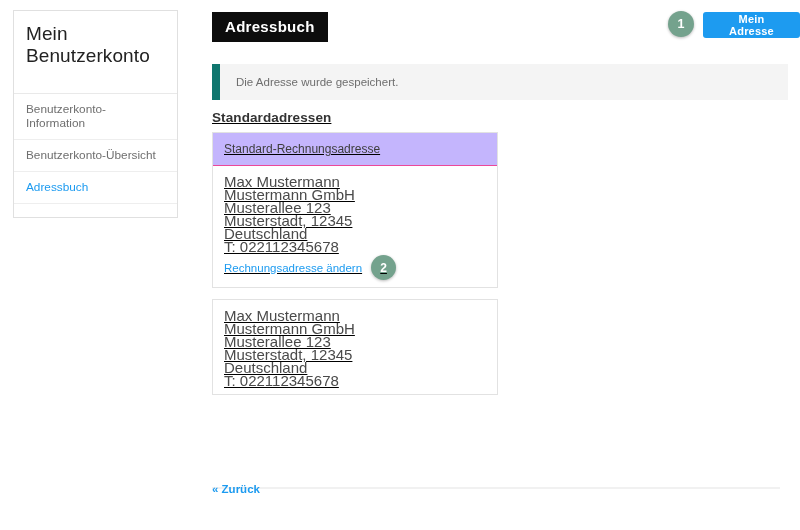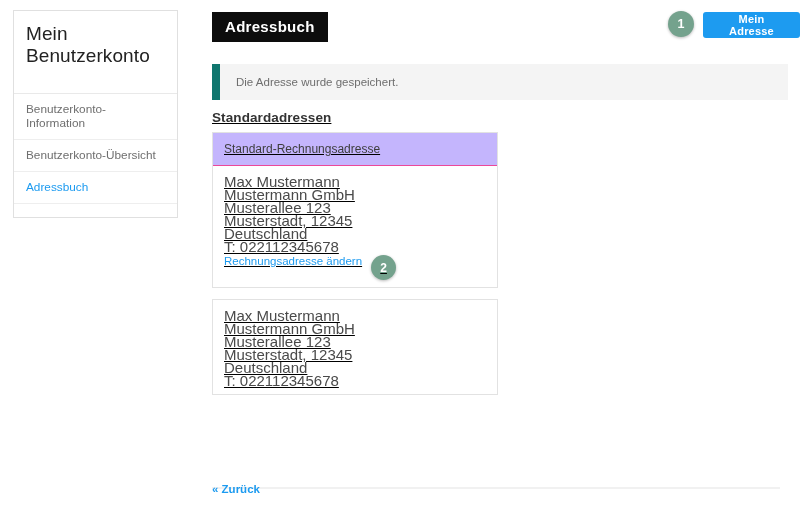--- a/index.html
+++ b/index.html
@@ -38,21 +38,21 @@
   .col-left  { position:absolute; left:212px; top:110px; width:286px;text-decoration:underline; }
   .col-right { position:absolute; left:505px; top:118px; width:283px; }
   .col-heading { font-size:13.5px; font-weight:bold; color:#333;
     letter-spacing:.1px; margin-bottom:7px; }
 
   .addr-card { border:1px solid #e2e2e2; background:#fff; margin-bottom:11px; }
   .addr-card-header { background:#c4b5fd; border-bottom:1px solid #ec4899;
     padding:9px 11px; font-size:12px; color:#3d3d3d; }
   .addr-card-body { padding:9px 11px 7px 11px; }
   .addr-line { font-size:15px; line-height:13px; color:#4a4a4a; }
-  .link-row { display:flex; margin-top:2px; height:25px; }
+  .link-row { display:flex; align-items:center; margin-top:2px; height:25px; }
   .change-link { color:#1d9bf0; font-size:11.5px; text-decoration:none;
     cursor:pointer; }
   .link-row .step-badge { width:25px; height:25px; flex:0 0 25px;
     margin-left:9px; font-size:12px; }
 
   .empty-note { margin-top:8px; font-size:11.5px; line-height:15px;
     color:#4a4a4a; padding-bottom:11px; border-bottom:1px solid #f0f0f0; }
 
   
   .footer-divider { position:absolute; left:212px; top:487px; width:568px;

